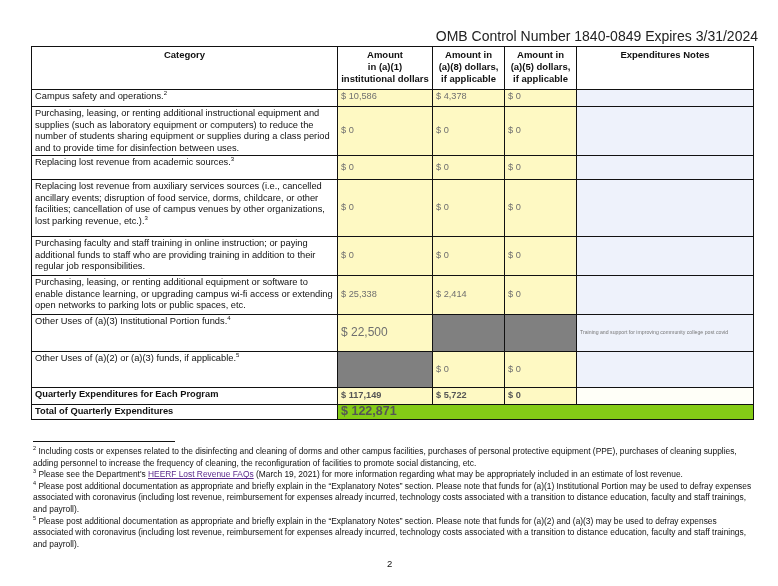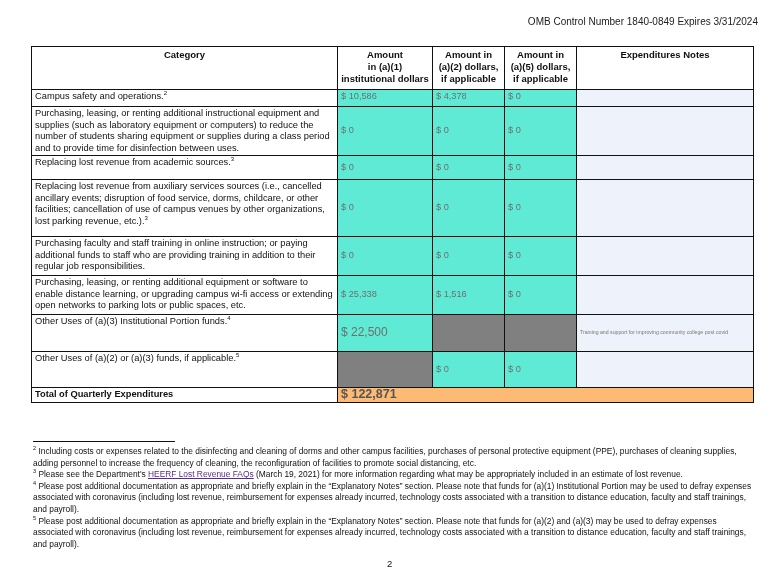--- a/index.html
+++ b/index.html
@@ -2,54 +2,54 @@
 <html><head>
 <meta charset="utf-8">
 <style>
   html, body { margin: 0; padding: 0; background: #ffffff; }
   body {
     width: 778px; height: 586px; position: relative; overflow: hidden;
     font-family: "Liberation Sans", "DejaVu Sans", sans-serif;
     color: #111;
   }
   .omb {
-    position: absolute; right: 20px; top: 16px;
-    font-size: 10px; color: #222;
+    position: absolute; right: 20px; top: 28px;
+    font-size: 14px; color: #222;
   }
   table.report {
     position: absolute; left: 31px; top: 46px;
     border-collapse: collapse; table-layout: fixed;
     width: 722px;
     font-size: 9.3px;
   }
   table.report td, table.report th {
     border: 1.3px solid #111;
     padding: 1px 3px;
     vertical-align: top;
     line-height: 11.5px;
   }
   table.report th {
     font-weight: bold; text-align: center; vertical-align: top;
     font-size: 9.5px; line-height: 12px; padding-top: 2px;
   }
   .cat { text-align: left; }
   .cat sup { font-size: 6px; vertical-align: super; line-height: 0; }
   .amt {
-    background: #5eead4;
+    background: #fef9c3;
     color: #6f6f6f;
     vertical-align: middle !important;
     font-size: 9.2px;
   }
   .amt.top { vertical-align: top !important; }
   .notes { background: #eef2fb; vertical-align: middle !important; font-size: 5.2px; color: #777; }
   .gray { background: #808080; }
   .bold { font-weight: bold; }
   .amt.bold { color: #555; }
   .notes-plain { background: #fffff8; }
-  .grand { font-size: 12.5px; font-weight: bold; color: #555; background: #fdba74; vertical-align: middle !important; }
+  .grand { font-size: 12.5px; font-weight: bold; color: #555; background: #84cc16; vertical-align: middle !important; }
   .rule {
     position: absolute; left: 33px; top: 441px; width: 142px; height: 1px; background: #111;
   }
   .footnotes {
     position: absolute; left: 33px; top: 446px; width: 725px;
     font-size: 8.4px; line-height: 11.6px; color: #111;
   }
   .footnotes p { margin: 0; }
   .footnotes sup { font-size: 5.5px; vertical-align: super; line-height: 0; }
   .footnotes a { color: #5b2a8c; text-decoration: underline; }
@@ -73,21 +73,21 @@
   <tbody>
       <tr style="height:43px">
     <th>Category</th>
     <th>
       <span>Amount</span><br>
       <span>in (a)(1)</span><br>
       <span style="white-space:nowrap">institutional dollars</span>
     </th>
     <th>
       <span>Amount in</span><br>
-      <span style="white-space:nowrap">(a)(2) dollars,</span><br>
+      <span style="white-space:nowrap">(a)(8) dollars,</span><br>
       <span>if applicable</span>
     </th>
     <th>
       <span>Amount in</span><br>
       <span style="white-space:nowrap">(a)(5) dollars,</span><br>
       <span>if applicable</span>
     </th>
     <th>Expenditures Notes</th>
   </tr>
 
@@ -127,41 +127,48 @@
     <td class="cat"><span>Purchasing faculty and staff training in online instruction; or paying additional funds to staff who are providing training in addition to their regular job responsibilities.</span></td>
     <td class="amt">$ 0</td>
     <td class="amt">$ 0</td>
     <td class="amt">$ 0</td>
     <td class="notes"></td>
   </tr>
 
   <tr style="height:39px">
     <td class="cat"><span>Purchasing, leasing, or renting additional equipment or software to enable distance learning, or upgrading campus wi-fi access or extending open networks to parking lots or public spaces, etc.</span></td>
     <td class="amt">$ 25,338</td>
-    <td class="amt">$ 1,516</td>
+    <td class="amt">$ 2,414</td>
     <td class="amt">$ 0</td>
     <td class="notes"></td>
   </tr>
 
   <tr style="height:37px">
     <td class="cat"><span>Other Uses of (a)(3) Institutional Portion funds.</span><sup>4</sup></td>
     <td class="amt" style="font-size:12px">$ 22,500</td>
     <td class="gray"></td>
     <td class="gray"></td>
     <td class="notes">Training and support for improving community college post covid</td>
   </tr>
 
   <tr style="height:36px">
     <td class="cat"><span>Other Uses of (a)(2) or (a)(3) funds, if applicable.</span><sup>5</sup></td>
     <td class="gray"></td>
     <td class="amt">$ 0</td>
     <td class="amt">$ 0</td>
     <td class="notes"></td>
   </tr>
 
+  <tr style="height:17px">
+    <td class="cat bold">Quarterly Expenditures for Each Program</td>
+    <td class="amt bold">$ 117,149</td>
+    <td class="amt bold">$ 5,722</td>
+    <td class="amt bold">$ 0</td>
+    <td class="notes-plain"></td>
+  </tr>
 
   <tr style="height:14px">
     <td class="cat bold">Total of Quarterly Expenditures</td>
     <td class="grand" colspan="4">$ 122,871</td>
   </tr>
 </tbody>
   </table>
 
 <div class="rule"></div>
 

